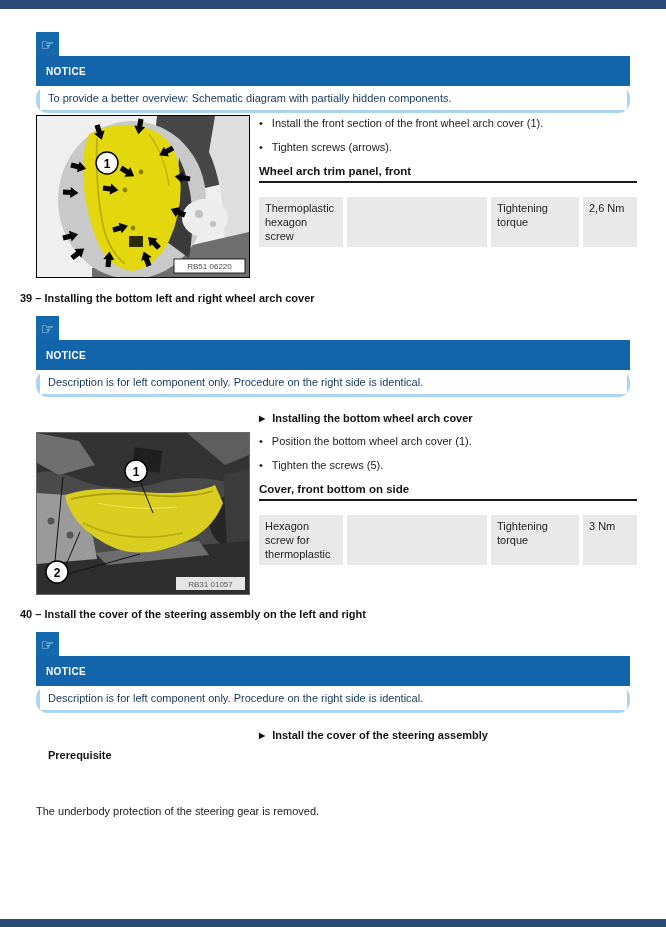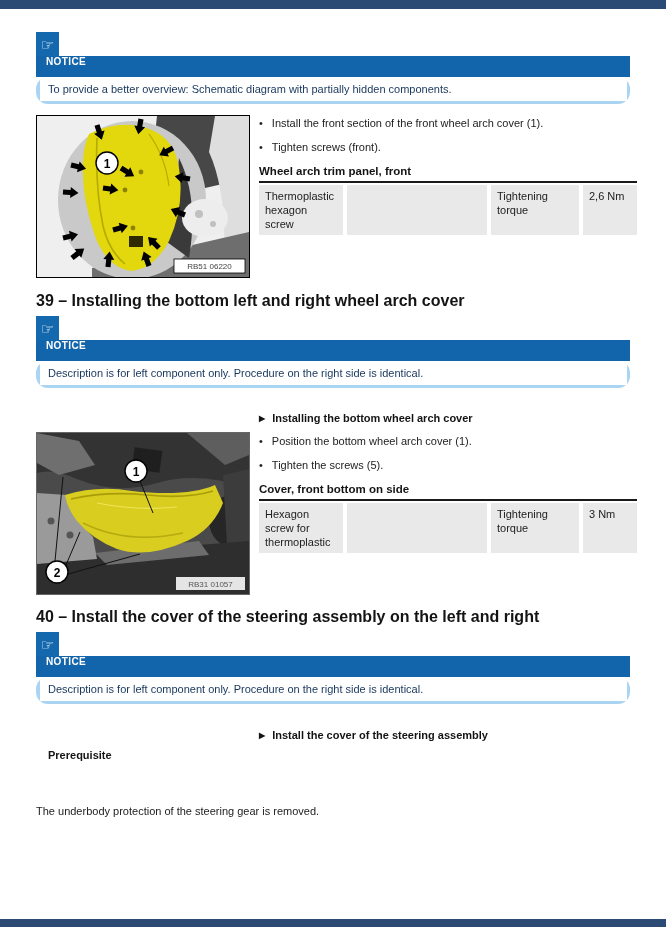--- a/index.html
+++ b/index.html
@@ -6,38 +6,38 @@
   .page{position:relative;width:666px;height:927px;background:#fff;overflow:hidden;
         font-family:"Liberation Sans",sans-serif;color:#1f1f1f;}
   .hbar{position:absolute;left:0;width:666px;background:#2b4a74;}
   .topbar{top:0;height:9px;}
   .bottombar{top:919px;height:8px;}
 
   
   .notice{position:absolute;left:36px;width:594px;}
   .notice .tab{width:23px;height:24px;background:#1468ad;color:#fff;display:flex;
                align-items:center;justify-content:center;font-size:15px;line-height:1;}
-  .notice .bar{height:21px;background:#1264ab;color:#fff;font-weight:bold;font-size:10px;
-               letter-spacing:.4px;display:flex;padding-left:10px;box-sizing:border-box;}
+  .notice .bar{height:30px;background:#1264ab;color:#fff;font-weight:bold;font-size:10px;
+               letter-spacing:.4px;display:flex;align-items:center;padding-left:10px;box-sizing:border-box;}
   .notice .body{background:#a9d4f2;padding:0 3px 3px 4px;border-radius:12px;}
   .notice .inner{background:#fff;padding:5px 8px;font-size:11px;color:#17365c;line-height:1.3;}
 
   
-  .h-section{position:absolute;left:36px;font-size:16px;font-weight:bold;color:#141414;}
+  .h-section{position:absolute;left:20px;font-size:11px;font-weight:bold;color:#141414;}
   .plain{position:absolute;left:36px;font-size:11px;color:#222;}
   .bold-label{position:absolute;left:48px;font-size:11px;font-weight:bold;color:#141414;}
 
   
   .rcol{position:absolute;left:259px;width:378px;}
   .bullet{display:flex;gap:9px;font-size:11px;color:#222;line-height:1.3;margin-bottom:10px;}
   .bullet .dot{flex:0 0 auto;font-size:11px;}
   .subhead{display:flex;gap:7px;font-size:11px;font-weight:bold;color:#141414;margin-bottom:10px;}
   .subhead .tri{flex:0 0 auto;font-size:8px;padding-top:2px;}
   .tbl-title{font-size:11.5px;font-weight:bold;color:#141414;border-bottom:2px solid #1a1a1a;
-             padding-bottom:4px;margin-top:7px;margin-bottom:2px;}
+             padding-bottom:4px;margin-top:7px;margin-bottom:14px;}
   .tbl{display:grid;grid-template-columns:84px 140px 88px 1fr;gap:4px;}
   .tbl .cell{background:#e9e9e9;padding:4px 6px;font-size:11px;line-height:1.3;color:#222;
              min-height:36px;box-sizing:border-box;}
   .tbl .val{text-align:left;}
 
   
   .figure{position:absolute;left:36px;width:214px;height:163px;box-sizing:border-box;
           border:1px solid #000;background:#fff;}
   .figure svg{display:block;width:100%;height:100%;}
 </style>
@@ -109,21 +109,21 @@
     </svg>
   </div>
 
   <div class="rcol" style="top:116px;">
     <div class="bullet">
       <span class="dot">•</span>
       <span>Install the front section of the front wheel arch cover (1).</span>
     </div>
     <div class="bullet">
       <span class="dot">•</span>
-      <span>Tighten screws (front).</span>
+      <span>Tighten screws (arrows).</span>
     </div>
     <div class="tbl-title">Wheel arch trim panel, front</div>
     <div class="tbl">
       <div class="cell">Thermoplastic hexagon screw</div>
       <div class="cell"></div>
       <div class="cell">Tightening torque</div>
       <div class="cell val">2,6 Nm</div>
     </div>
   </div>
 

